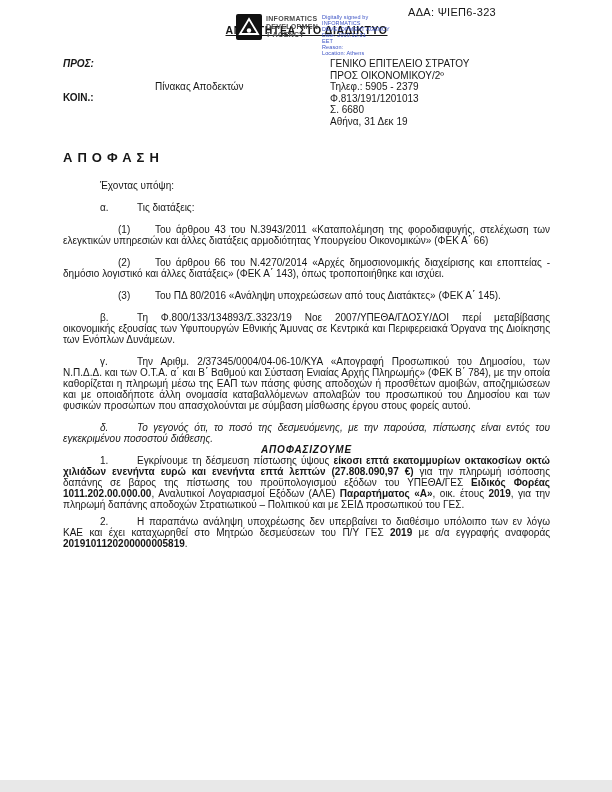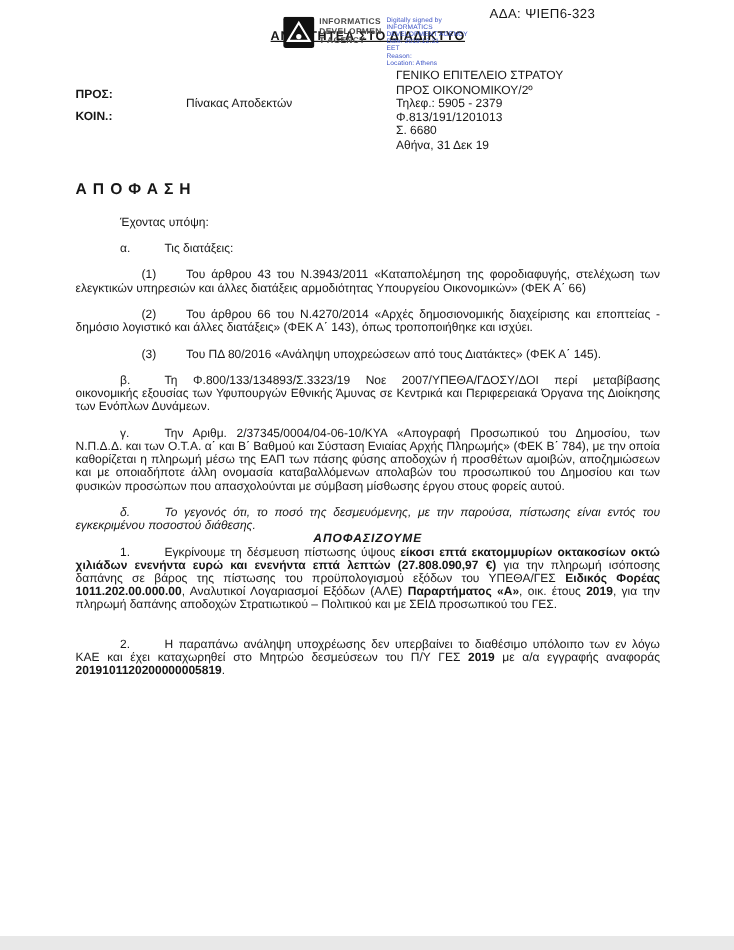--- a/index.html
+++ b/index.html
@@ -55,21 +55,21 @@
     text-decoration: underline;
   }
   .address {
     position: relative;
     margin-top: 22px;
     height: 70px;
     font-size: 10px;
     line-height: 11.5px;
   }
   .addr-label { position: absolute; left: 0; font-weight: bold; }
-  .addr-pros { top: 16px; }
+  .addr-pros { top: 0; font-style: italic; }
   .addr-koin { top: 34px; }
   .addr-mid { position: absolute; left: 92px; top: 23px; }
   .addr-right { position: absolute; left: 267px; top: 0; }
   .doc-title {
     margin-top: 22px;
     font-weight: bold;
     font-size: 13px;
     letter-spacing: 5px;
   }
   .doc-body { margin-top: 15px; }
@@ -81,21 +81,21 @@
   }
   .p-indent { text-indent: 37px; }
   .p-indent-num { text-indent: 55px; }
   .p-heading {
     text-indent: 0;
     text-align: center;
     font-weight: bold;
     letter-spacing: 0.8px;
   }
   .sp-tight { margin-bottom: 0; font-style: italic; }
-  .sp-wide { margin-bottom: 22px; }
+  .sp-wide { margin-bottom: 6px; }
   .marker { display: inline-block; width: 37px; text-indent: 0; }
   .bold { font-weight: bold; }
 </style>
 </head>
 <body>
 
 <div class="page">
 
   <div class="ada">ΑΔΑ: ΨΙΕΠ6-323</div>
 

